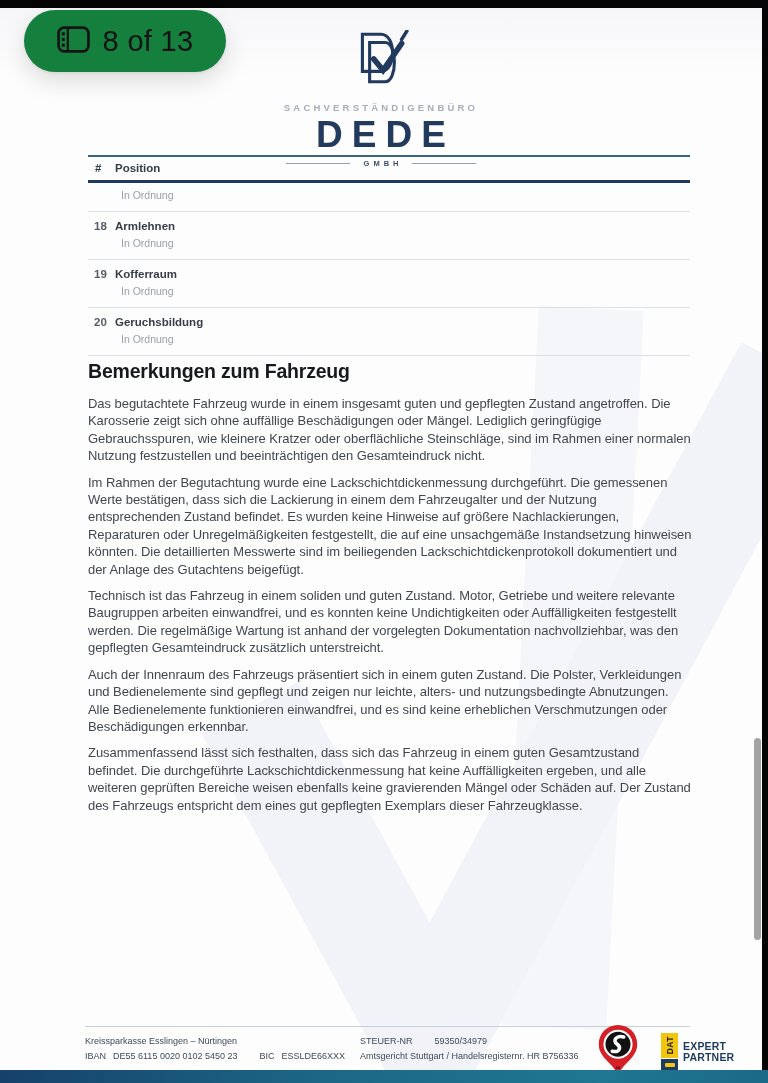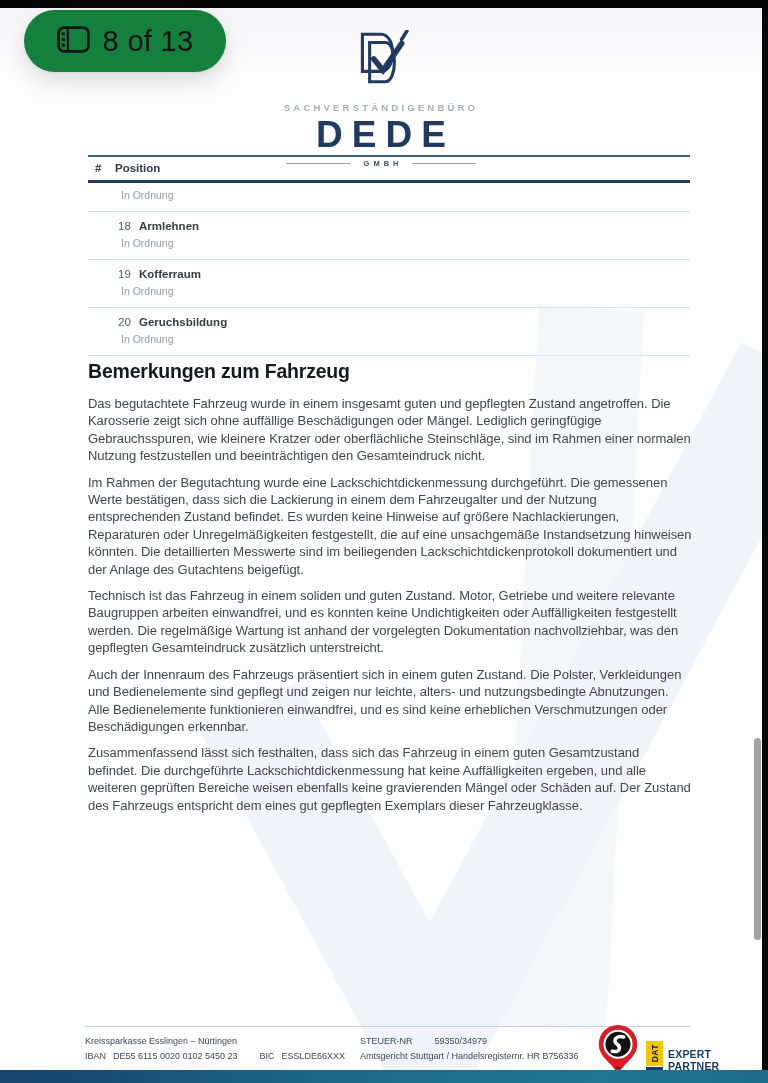--- a/index.html
+++ b/index.html
@@ -33,38 +33,38 @@
   .gmbh-row .line { flex:1; height:1px; background:#93a0b4; }
   .gmbh-label { font-size:7.5px; letter-spacing:4px; padding-left:4px; color:#3d4f6b; font-weight:600; }
 
   
   .tbl { position:absolute; left:88px; top:147px; width:602px; z-index:2; }
   .tbl-head { border-top:2px solid #3a6480; border-bottom:3px solid #1f3a5f; padding:5px 0 6px; display:flex;
               font-size:11.5px; font-weight:700; color:#333b45; }
   .col-num { width:27px; padding-left:7px; flex:none; }
   .tbl-row { border-bottom:1px solid #dbe0e5; padding:8px 0 10px; }
   .row-main { display:flex; font-size:11.5px; font-weight:700; color:#363d46; }
-  .row-main .num { width:27px; padding-left:6px; font-weight:400; color:#555c66; flex:none;margin-left:24px; }
+  .row-main .num { width:27px; padding-left:6px; font-weight:700; color:#555c66; flex:none; }
   .row-status { font-size:10.5px; color:#9aa0a9; margin-left:33px; margin-top:5px; }
   .tbl-row.no-title { padding:6px 0 10px; }
   .tbl-row.no-title .row-status { margin-top:0; }
 
   
   .remarks { position:absolute; left:88px; top:352px; width:604px; z-index:2; }
   .remarks h1 { font-size:19.5px; font-weight:700; color:#17191d; letter-spacing:-.2px; margin:0 0 12px; }
   .remarks p { font-size:13px; line-height:17.4px; color:#42474e; letter-spacing:-.05px; margin:0 0 9px; }
 
   
   .footer-sep { position:absolute; left:85px; top:1018px; width:605px; height:1px; background:#c6d0da; z-index:2; }
   .f-block { position:absolute; top:1026px; font-size:9px; line-height:15px; color:#3f4a57; z-index:2; }
   .f-left { left:85px; }
   .f-mid { left:360px; }
   .f-sp-sm { display:inline-block; width:7px; }
   .f-sp-lg { display:inline-block; width:22px; }
-  .f-logos { position:absolute; left:597px; top:1016px; display:flex; align-items:flex-end; gap:7px; z-index:2; }
+  .f-logos { position:absolute; left:597px; top:1016px; display:flex; align-items:center; gap:22px; z-index:2; }
   .dat-badge { display:flex; align-items:center; }
   .dat-col { display:flex; flex-direction:column; }
   .dat-yellow { width:17px; height:25px; background:#f2c50f; display:flex; align-items:center; justify-content:center; }
   .dat-vert { writing-mode:vertical-rl; transform:rotate(180deg); font-size:8.5px; font-weight:800; color:#1b1b1b; letter-spacing:.5px; }
   .dat-navy { width:17px; height:13px; background:#1d3a5f; margin-top:1px; display:flex; align-items:center; justify-content:center; }
   .dat-car { width:10px; height:4px; background:#f2c50f; border-radius:1px; }
   .dat-text { font-size:10.5px; font-weight:800; color:#1d3a5f; line-height:11.5px; margin-left:5px; letter-spacing:.2px; }
 </style>
 </head>
 <body>

